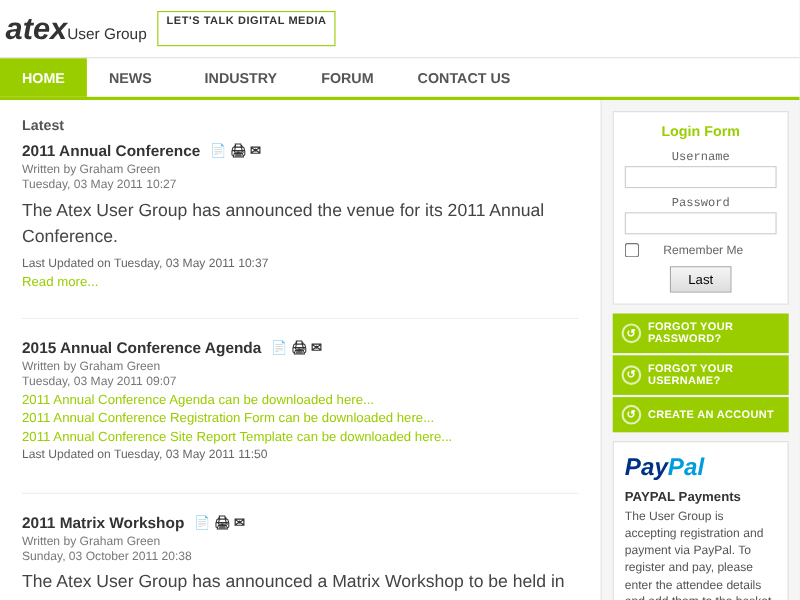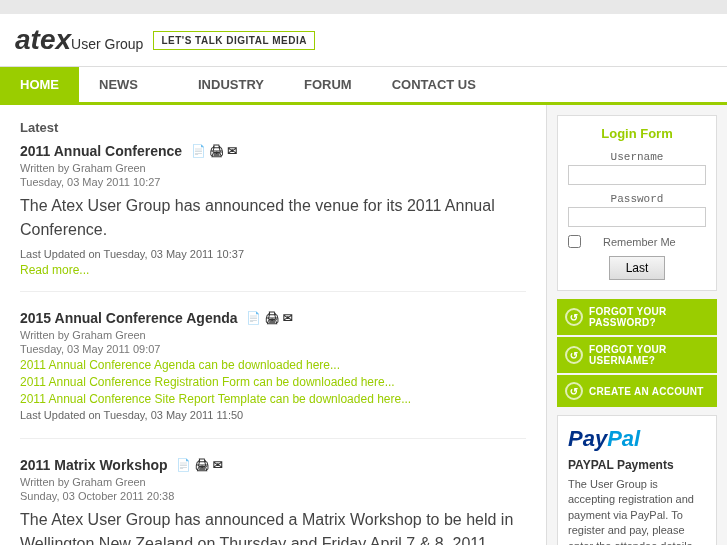--- a/index.html
+++ b/index.html
@@ -1,39 +1,39 @@
 <!DOCTYPE html>
 <html><head>
   <meta charset="utf-8">
   <style>
     * { margin: 0; padding: 0; box-sizing: border-box; }
     body { font-family: Arial, sans-serif; font-size: 12px; background: #e8e8e8; color: #333; }
 
     
-    #header { background: #fff; padding: 10px 15px; display: flex; align-items: center; border-bottom: 1px solid #ddd; margin-top: 14px; }
+    #header { background: #fff; padding: 10px 5px; display: flex; border-bottom: 1px solid #ddd; }
     #logo-atex { font-size: 28px; font-weight: bold; color: #333; font-style: italic; }
     #logo-atex span { font-weight: normal; font-size: 14px; font-style: normal; }
     #logo-tagline { margin-left: 10px; border: 1px solid #9acd00; padding: 3px 7px; font-size: 10px; color: #333; font-weight: bold; letter-spacing: 0.5px; }
 
     
     #nav { background: #fff; border-bottom: 3px solid #9acd00; display: flex; align-items: flex-start; }
     .nav-item { padding: 10px 20px; font-size: 13px; font-weight: bold; color: #fff; cursor: pointer; display: flex; align-items: center; }
     .nav-item.active { background: #9acd00; }
     .nav-item.normal { color: #555; background: transparent; }
-    .nav-dropdown { display: flex; align-items: center; gap: 12px; }
+    .nav-dropdown { display: flex; align-items: center; gap: 0; }
     .nav-arrow { width: 0; height: 0; border-left: 4px solid transparent; border-right: 4px solid transparent; border-top: 5px solid #fff; display: inline-block; }
 
     
     #content-area { display: flex; max-width: 100%; }
     #main { flex: 1; background: #fff; padding: 15px 20px; min-height: 420px; border-right: 1px solid #ddd; }
     #sidebar { width: 180px; background: #f5f5f5; padding: 10px; }
 
     
     .section-label { font-size: 13px; font-weight: bold; color: #555; margin-bottom: 8px; }
-    .article { margin-bottom: 18px; border-bottom: 1px solid #eee; padding-bottom: 14px; }
+    .article { margin-bottom: 18px; border-bottom: 1px solid #eee; padding-bottom: 26px; }
     .article-title { font-size: 14px; font-weight: bold; color: #333; margin-bottom: 3px; display: flex; align-items: center; gap: 5px; }
     .article-meta { color: #777; font-size: 11px; margin-bottom: 2px; }
     .article-body { font-size: 16px; color: #444; margin: 6px 0; line-height: 1.5; }
     .article-updated { color: #666; font-size: 11px; margin-bottom: 3px; }
     .read-more { color: #9acd00; font-size: 12px; text-decoration: none; }
     .article-link { color: #9acd00; font-size: 12px; text-decoration: none; display: block; margin: 3px 0; }
     .icon-set { display: inline-flex; gap: 3px; margin-left: 4px; }
 
     
     #sidebar-login { background: #fff; border: 1px solid #ddd; padding: 10px; margin-bottom: 8px; }

